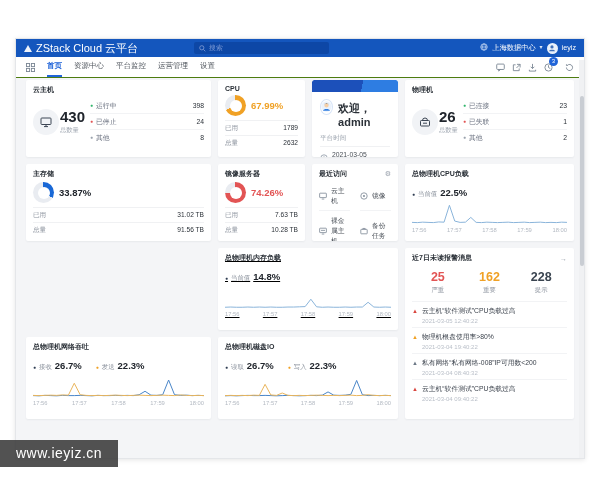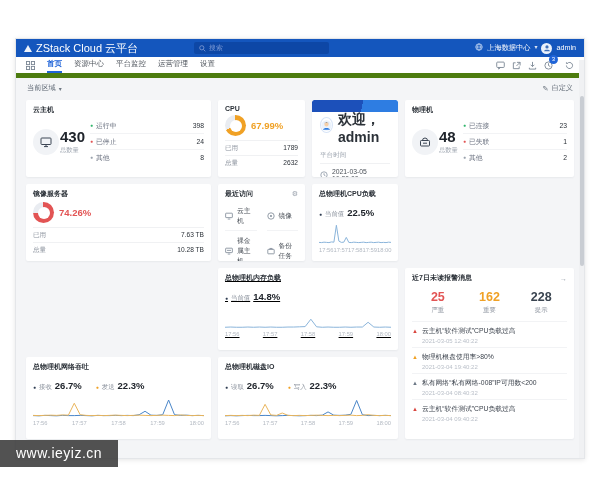--- a/index.html
+++ b/index.html
@@ -19,21 +19,21 @@
   .topbar { height:18px; background:#1456bd; display:flex; align-items:center; padding:0 8px; gap:4px; }
   .logo-tri { width:0; height:0; border-left:4px solid transparent; border-right:4px solid transparent; border-bottom:7px solid #eef3fb; }
   .brand { color:#fff; font-size:11px; white-space:nowrap; }
   .searchbox { margin-left:52px; width:135px; height:12px; background:#0d47a6; border-radius:2px;
                display:flex; align-items:center; gap:3px; padding:0 5px; color:#7f9cd6; font-size:6.8px; cursor:text; }
   .tb-right { margin-left:auto; display:flex; align-items:flex-start; gap:4px; color:#fff; font-size:7.2px; white-space:nowrap; }
   .caret { font-size:6px; opacity:.85; }
   .avatar { width:11px; height:11px; border-radius:50%; background:#eaf1fb; display:flex; align-items:center; justify-content:center; }
 
   
-  .navbar { height:21px; background:#fff; border-bottom:5px solid #4d7c0f; display:flex; align-items:stretch; padding:0 10px; gap:12px; }
+  .navbar { height:21px; background:#fff; border-bottom:1px solid #4d7c0f; display:flex; align-items:stretch; padding:0 10px; gap:12px; }
   .nav-left-ic { align-self:center; display:flex; }
   .tab { font-size:7.5px; color:#4a5058; display:flex; align-items:center; border-bottom:2px solid transparent; cursor:pointer; }
   .tab.active { color:#2064d8; border-bottom-color:#2064d8; font-weight:700; }
   .nav-icons { margin-left:auto; display:flex; gap:7px; align-items:center; }
   .badge { min-width:9px; height:9px; border-radius:5px; background:#2064d8; color:#fff; font-size:6px;
            display:flex; align-items:center; justify-content:center; padding:0 1px; margin-left:-4px; margin-top:-6px; }
 
   
   .subheader { height:20px; display:flex; align-items:center; padding:0 11px; font-size:7.2px; color:#5a6470; }
   .customize { margin-left:auto; display:flex; gap:3px; align-items:center; cursor:pointer; }
@@ -61,21 +61,21 @@
   .donut i { position:absolute; inset:4.5px; background:#fff; border-radius:50%; }
   .pct { font-size:9.5px; font-weight:700; }
   .krow { display:flex; justify-content:space-between; font-size:6.6px; color:#8a919c; border-top:1px solid #f0f1f3; padding:2.8px 0 2px; }
   .krow b { color:#2b3138; font-weight:400; }
 
   
   .card.welcome { padding:0; }
   .w-banner { height:12px; background:linear-gradient(103deg,#1c50ba 58%,#2e7de2 58%); border-radius:2px 2px 0 0; }
   .w-row { display:flex; align-items:center; gap:5px; padding:0 8px; margin-top:-7px; }
   .w-avatar { width:16px; height:16px; border-radius:50%; background:#fff; border:1px solid #d7e4f7; display:flex; align-items:center; justify-content:center; }
-  .w-greet { font-size:14px; font-weight:700; color:#2b3138; margin-top:6px; }
+  .w-greet { font-size:11px; font-weight:700; color:#2b3138; margin-top:16px; }
   .w-label { font-size:6.6px; color:#9aa2ad; padding:6px 8px 3px; }
   .w-time { display:flex; align-items:center; gap:4px; margin:0 8px; padding:4px 0; border-top:1px solid #f0f1f3; font-size:6.8px; color:#4a5058; }
 
   
   .recent-grid { display:grid; grid-template-columns:1fr 1fr; column-gap:10px; }
   .r-item { display:flex; align-items:center; gap:4px; font-size:6.8px; color:#4a5058; padding:4.2px 0; border-bottom:1px solid #f2f3f5; cursor:pointer; }
   .r-item:nth-last-child(-n+2) { border-bottom:none; }
 
   
   .chart-legend { display:flex; gap:14px; align-items:baseline; margin:8px 0 2px; }
@@ -129,21 +129,21 @@
             </svg>
         </span>
         <span>上海数据中心</span>
         <span class="caret">▾</span>
         <span class="avatar">
           <svg class="ic" width="8" height="8" viewBox="0 0 10 10">
               <circle cx="5" cy="3.6" r="2" fill="#3f6fb8"></circle>
               <path d="M1.4 9 C1.4 6.6 8.6 6.6 8.6 9 Z" fill="#3f6fb8"></path>
             </svg>
         </span>
-        <span>admin</span>
+        <span>ieyiz</span>
       </div>
     </header>
 
     <nav class="navbar">
       <span class="nav-left-ic">
         <svg class="ic" width="9" height="9" viewBox="0 0 10 10">
             <rect x="0.5" y="0.5" width="3.5" height="3.5" fill="none" stroke="#7b8794" stroke-width="1"></rect>
             <rect x="6" y="0.5" width="3.5" height="3.5" fill="none" stroke="#7b8794" stroke-width="1"></rect>
             <rect x="0.5" y="6" width="3.5" height="3.5" fill="none" stroke="#7b8794" stroke-width="1"></rect>
             <rect x="6" y="6" width="3.5" height="3.5" fill="none" stroke="#7b8794" stroke-width="1"></rect>
@@ -181,28 +181,20 @@
           <span class="badge">3</span>
         </span>
         <span>
           <svg class="ic" width="9" height="9" viewBox="0 0 10 10">
               <path d="M1.6 5 a3.4 3.4 0 1 0 1 -2.4 M1.6 1.4 V2.8 H3" fill="none" stroke="#7b8794" stroke-width="1"></path>
             </svg>
         </span>
       </div>
     </nav>
 
-    <div class="subheader">
-      <span>当前区域</span>
-      <span class="caret" style="margin-left:3px;">▾</span>
-      <span class="customize">
-        <span>✎</span>
-        <span>自定义</span>
-      </span>
-    </div>
 
     <main class="grid">
 
       <section class="card">
         <div class="card-head">
             <span>云主机</span>
           </div>
         <div class="cnt-body">
           <span class="cnt-icon">
             <svg class="ic" width="12" height="12" viewBox="0 0 12 12">
@@ -287,21 +279,21 @@
           </div>
         <div class="cnt-body">
           <span class="cnt-icon">
             <svg class="ic" width="12" height="12" viewBox="0 0 12 12">
                 <path d="M3.5 4.5 a2.5 2.5 0 0 1 5 0" fill="none" stroke="#3c4654" stroke-width="1"></path>
                 <rect x="1.5" y="4.5" width="9" height="5.5" rx="0.8" fill="none" stroke="#3c4654" stroke-width="1"></rect>
                 <line x1="4" y1="7.2" x2="8" y2="7.2" stroke="#3c4654" stroke-width="1"></line>
               </svg>
           </span>
           <div>
-            <div class="cnt-num">48</div>
+            <div class="cnt-num">26</div>
             <div class="cnt-cap">总数量</div>
           </div>
           <div class="cnt-stats">
             <div class="stat-row">
               <span class="dot" style="color: rgb(47, 181, 107);">●</span>
               <span>已连接</span>
               <span class="stat-val">23</span>
             </div>
             <div class="stat-row">
               <span class="dot" style="color: rgb(226, 84, 84);">●</span>
@@ -310,20 +302,39 @@
             </div>
             <div class="stat-row">
               <span class="dot" style="color: rgb(154, 162, 173);">●</span>
               <span>其他</span>
               <span class="stat-val">2</span>
             </div>
           </div>
         </div>
       </section>
 
+      <section class="card">
+        <div class="card-head">
+            <span>主存储</span>
+          </div>
+        <div class="gauge-row">
+          <span class="donut" style="background: conic-gradient(rgb(25, 104, 214) 121.9deg, rgb(233, 236, 241) 0deg);">
+              <i></i>
+            </span>
+          <span class="pct" style="color:#20252c;">33.87%</span>
+        </div>
+        <div class="krow">
+            <span>已用</span>
+            <b>31.02 TB</b>
+          </div>
+        <div class="krow">
+            <span>总量</span>
+            <b>91.56 TB</b>
+          </div>
+      </section>
 
       <section class="card">
         <div class="card-head">
             <span>镜像服务器</span>
           </div>
         <div class="gauge-row">
           <span class="donut" style="background: conic-gradient(rgb(226, 84, 84) 267.3deg, rgb(233, 236, 241) 0deg);">
               <i></i>
             </span>
           <span class="pct" style="color: rgb(226, 84, 84);">74.26%</span>

